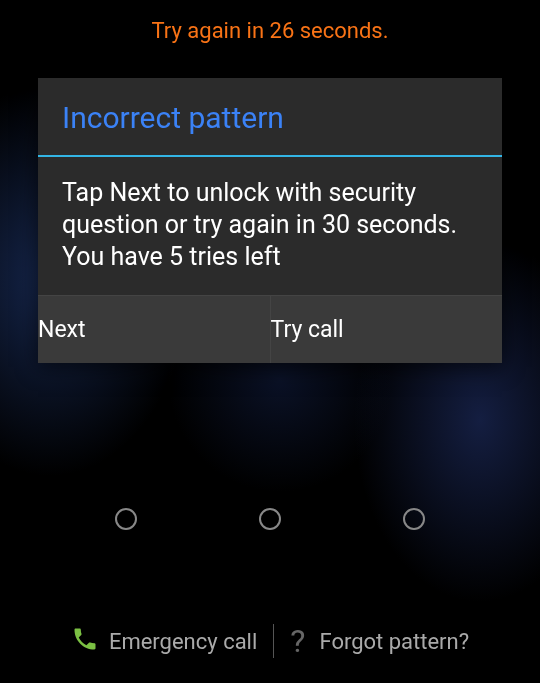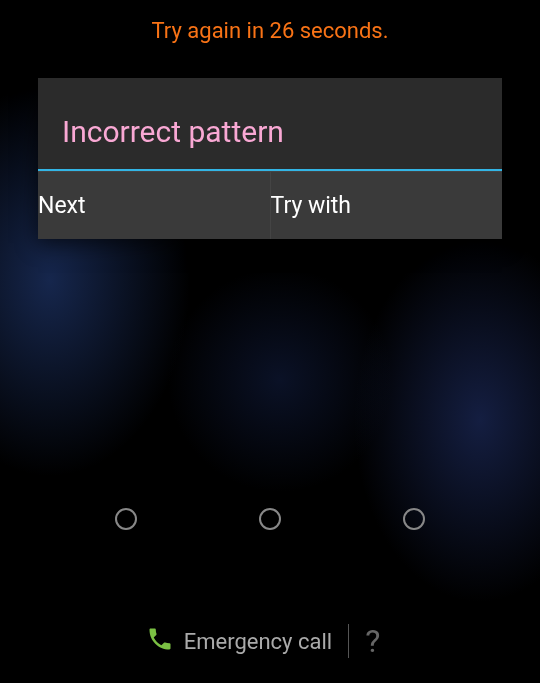--- a/index.html
+++ b/index.html
@@ -40,24 +40,24 @@
     .dialog {
       position: absolute;
       top: 78px;
       left: 38px;
       width: 464px;
       background: #2b2b2b;
       z-index: 2;
       box-shadow: 0 4px 20px rgba(0,0,0,0.6);
     }
     .dialog-title {
-      color: #f9a8d4;
+      color: #3b82f6;
       font-size: 30px;
       font-weight: 400;
-      padding: 36px 24px 20px 24px;
+      padding: 22px 24px 20px 24px;
     }
     .dialog-divider {
       height: 2px;
       background: #33b5e5;
     }
     .dialog-message {
       color: #fff;
       font-size: 25px;
       line-height: 1.28;
       padding: 20px 24px 22px 24px;
@@ -138,23 +138,24 @@
 </head>
 <body>
 
 <div class="bg-splash"></div>
 
 <div class="countdown">Try again in 26 seconds.</div>
 
 <div class="dialog">
   <div class="dialog-title">Incorrect pattern</div>
   <div class="dialog-divider"></div>
+  <div class="dialog-message">Tap Next to unlock with security question or try again in 30 seconds. You have 5 tries left</div>
   <div class="dialog-buttons">
     <div class="dialog-button">Next</div>
-    <div class="dialog-button">Try with</div>
+    <div class="dialog-button">Try call</div>
   </div>
 </div>
 
 <div class="pattern-dots">
   <div class="pattern-dot"></div>
   <div class="pattern-dot"></div>
   <div class="pattern-dot"></div>
 </div>
 
 <div class="footer">
@@ -162,14 +163,15 @@
     <span class="phone-icon">
       <svg viewBox="0 0 24 24">
         <path d="M6.6 10.8c1.4 2.8 3.8 5.1 6.6 6.6l2.2-2.2c.3-.3.7-.4 1-.2 1.1.4 2.4.6 3.6.6.6 0 1 .4 1 1V20c0 .6-.4 1-1 1C10.6 21 3 13.4 3 4c0-.6.4-1 1-1h3.4c.6 0 1 .4 1 1 0 1.2.2 2.5.6 3.6.1.4 0 .8-.2 1l-2.2 2.2z" fill="#7bc043"></path>
       </svg>
     </span>
     <span class="footer-label">Emergency call</span>
   </div>
   <div class="footer-divider"></div>
   <div class="footer-item">
     <span class="question-icon">?</span>
+    <span class="footer-label">Forgot pattern?</span>
   </div>
 </div>
 
 </body></html>

